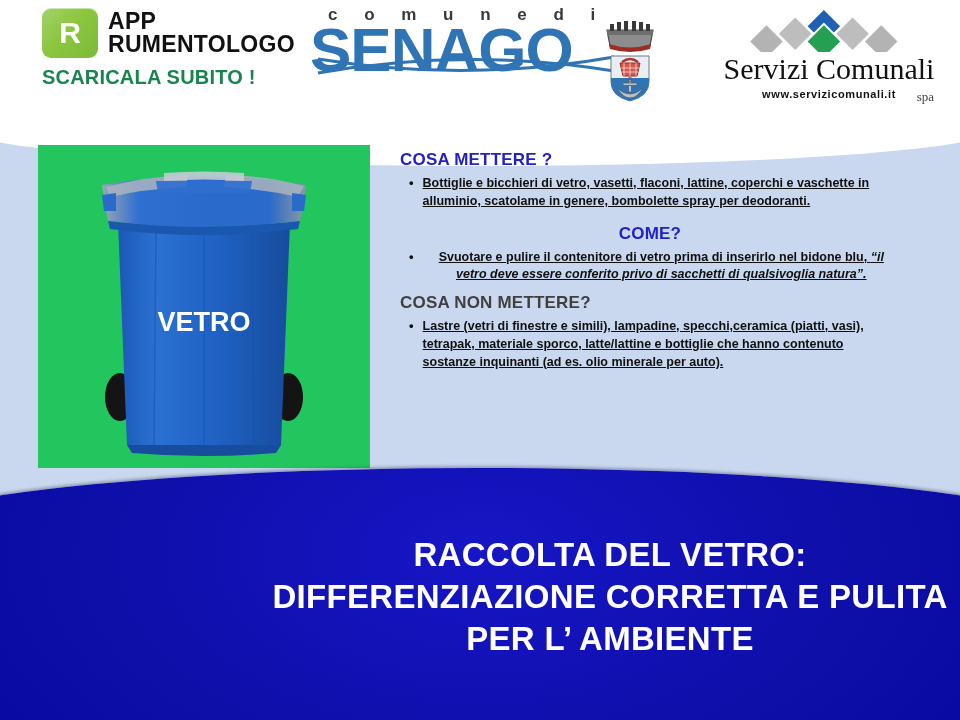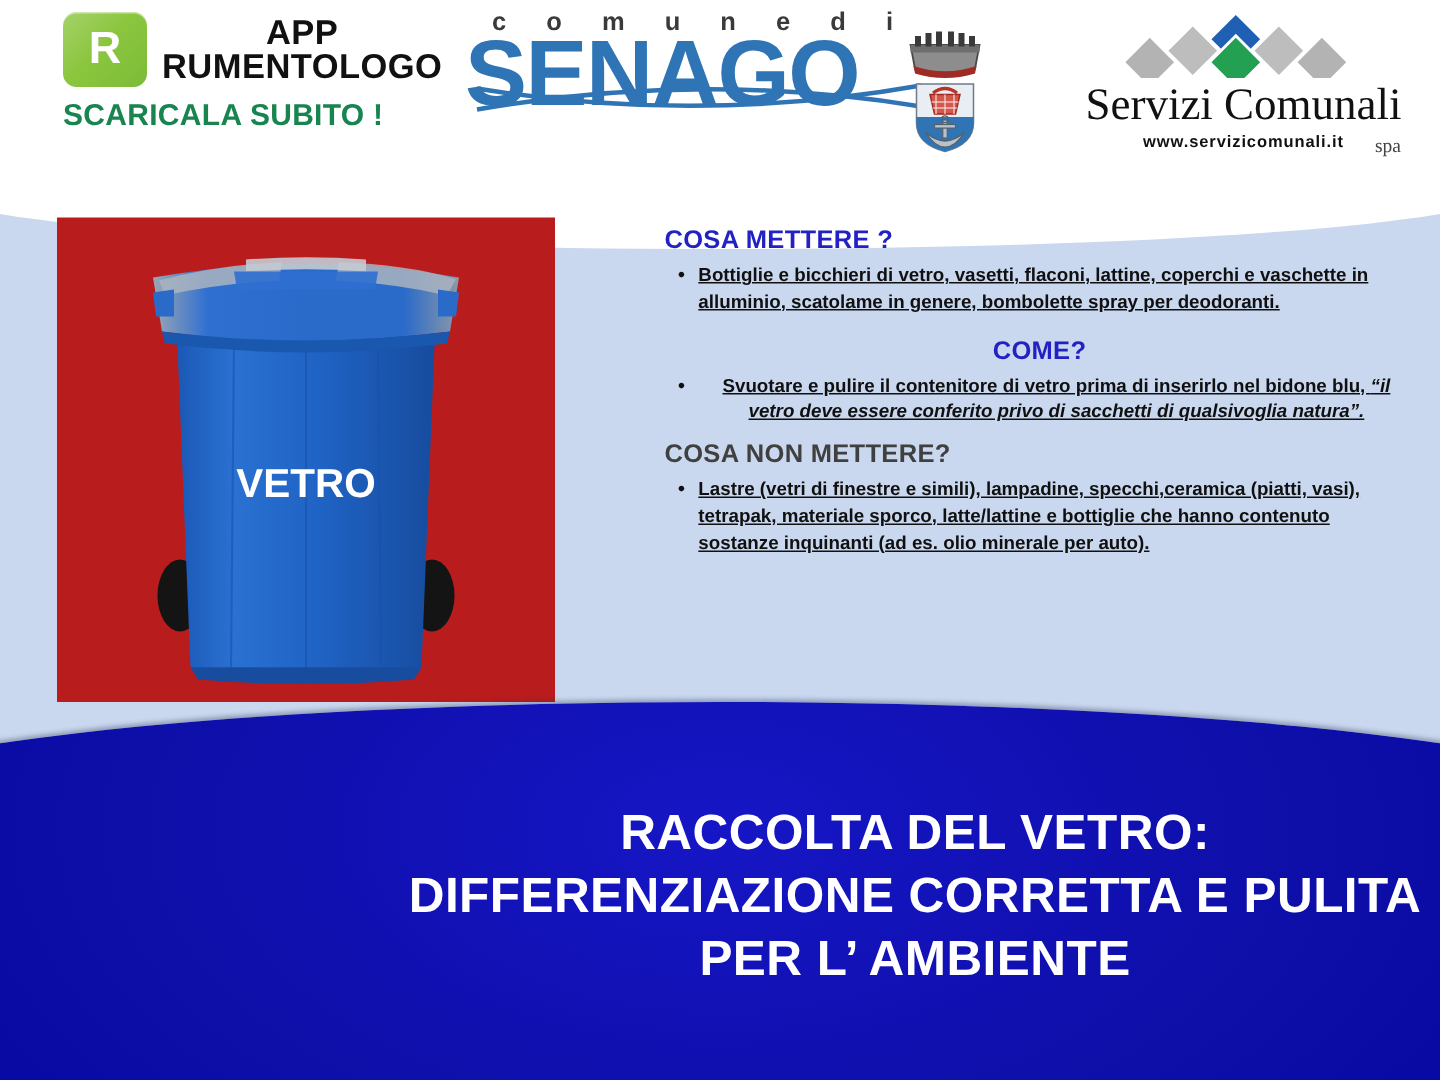--- a/index.html
+++ b/index.html
@@ -43,21 +43,21 @@
   .app-rbox{
     width:56px; height:50px; border-radius:9px;
     background:linear-gradient(135deg,#a4d26b 0%,#8cc63f 45%,#7cbb37 100%);
     display:flex; align-items:center; justify-content:center;
     box-shadow:inset 0 1px 0 rgba(255,255,255,.5);
   }
   .app-rbox span{
     color:#ffffff; font-weight:bold; font-size:30px; line-height:1;
     font-family:"Liberation Sans", sans-serif;
   }
-  .app-words{ line-height:1.02;text-align:center; }
+  .app-words{ line-height:1.02; }
   .app-words .l1{ font-size:23px; font-weight:bold; color:#111; letter-spacing:.3px; }
   .app-words .l2{ font-size:23px; font-weight:bold; color:#111; letter-spacing:.3px; }
   .app-sub{
     margin-top:8px; font-size:20px; font-weight:bold; color:#18844f;
     letter-spacing:.2px;
   }
 
   .logo-senago{
     position:absolute; left:310px; top:6px; width:320px; height:100px; z-index:20;
   }
@@ -94,26 +94,26 @@
     display:inline-block; margin-top:0;
   }
   .sc-spa{
     font-family:"Liberation Serif", serif;
     font-size:13px; color:#444; position:absolute; right:18px; bottom:-1px;
   }
 
   
   .photo-frame{
     position:absolute; left:38px; top:145px; width:332px; height:323px;
-    background:#b91c1c; z-index:12;
+    background:#22c55e; z-index:12;
   }
   .bin-wrap{ position:absolute; left:0; top:0; width:332px; height:323px; }
 
   
-  .textcol{ position:absolute; left:443px; top:150px; width:500px; z-index:12; }
+  .textcol{ position:absolute; left:400px; top:150px; width:500px; z-index:12; }
   .h-blue{
     color:#2222c4; font-size:17px; font-weight:bold; letter-spacing:.2px;
     margin-bottom:5px;
   }
   .h-red{
     color:#404040; font-size:17px; font-weight:bold; letter-spacing:.2px;
     margin-bottom:5px;
   }
   .bullet{
     display:flex; gap:9px; color:#101010; font-size:12.5px; font-weight:bold;

